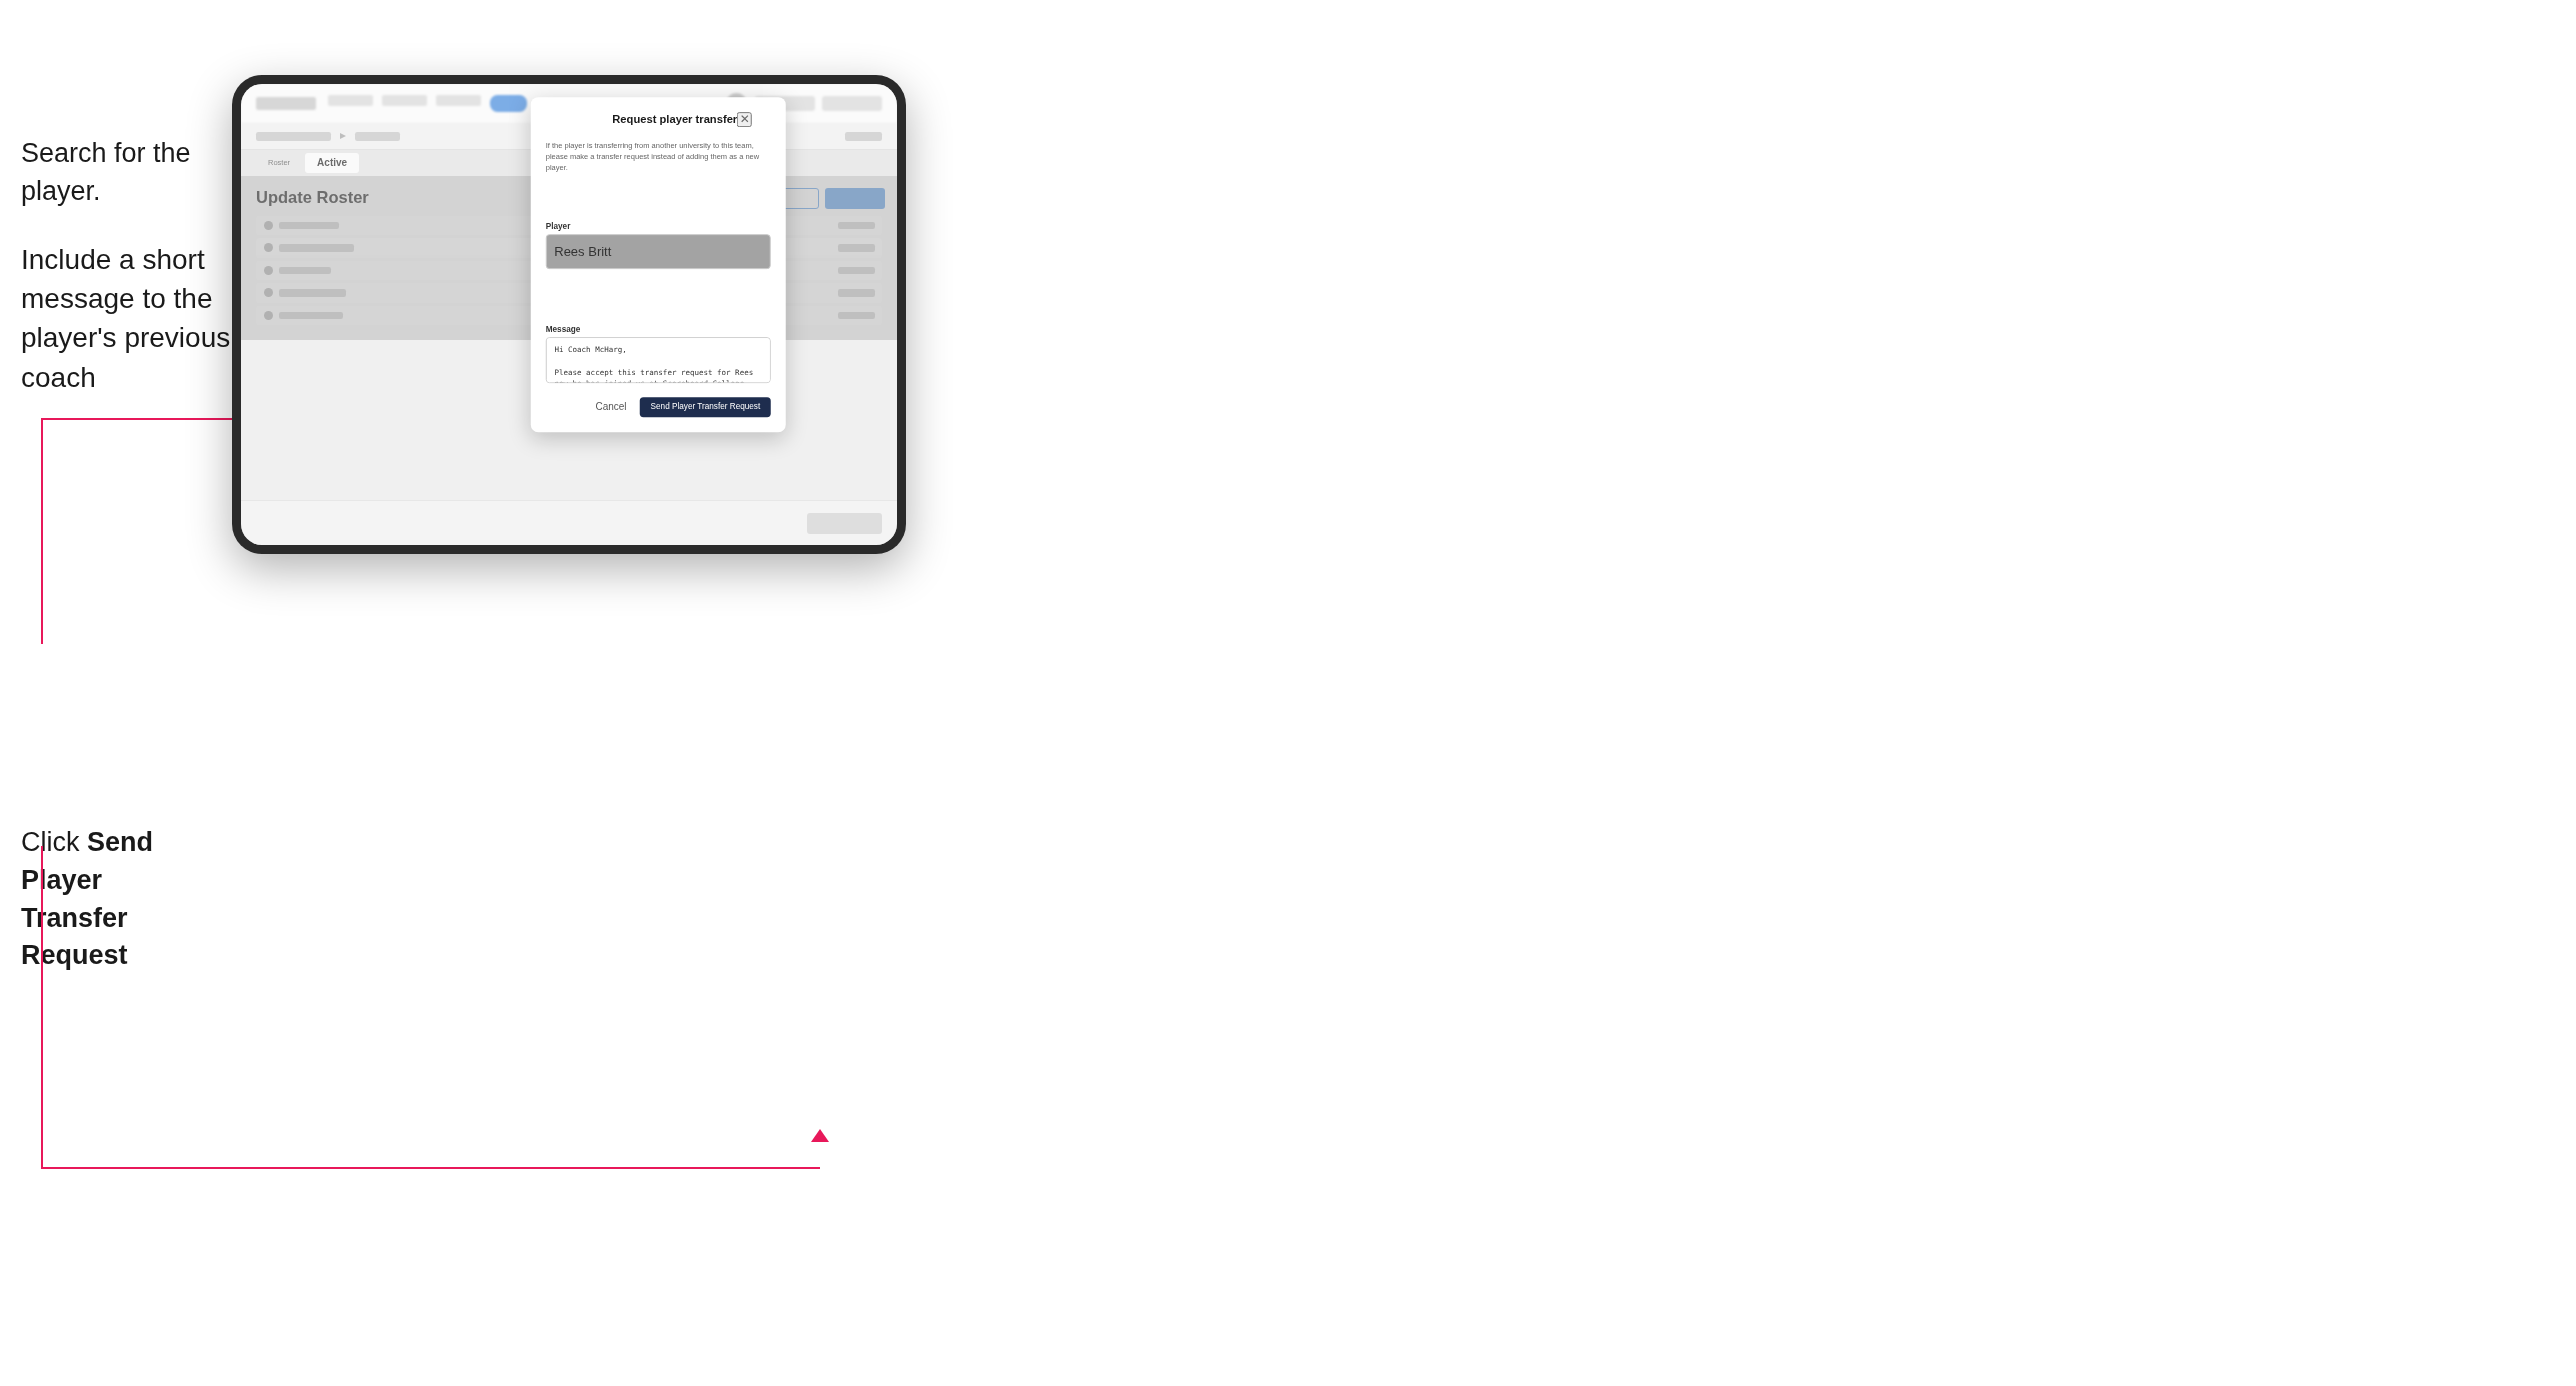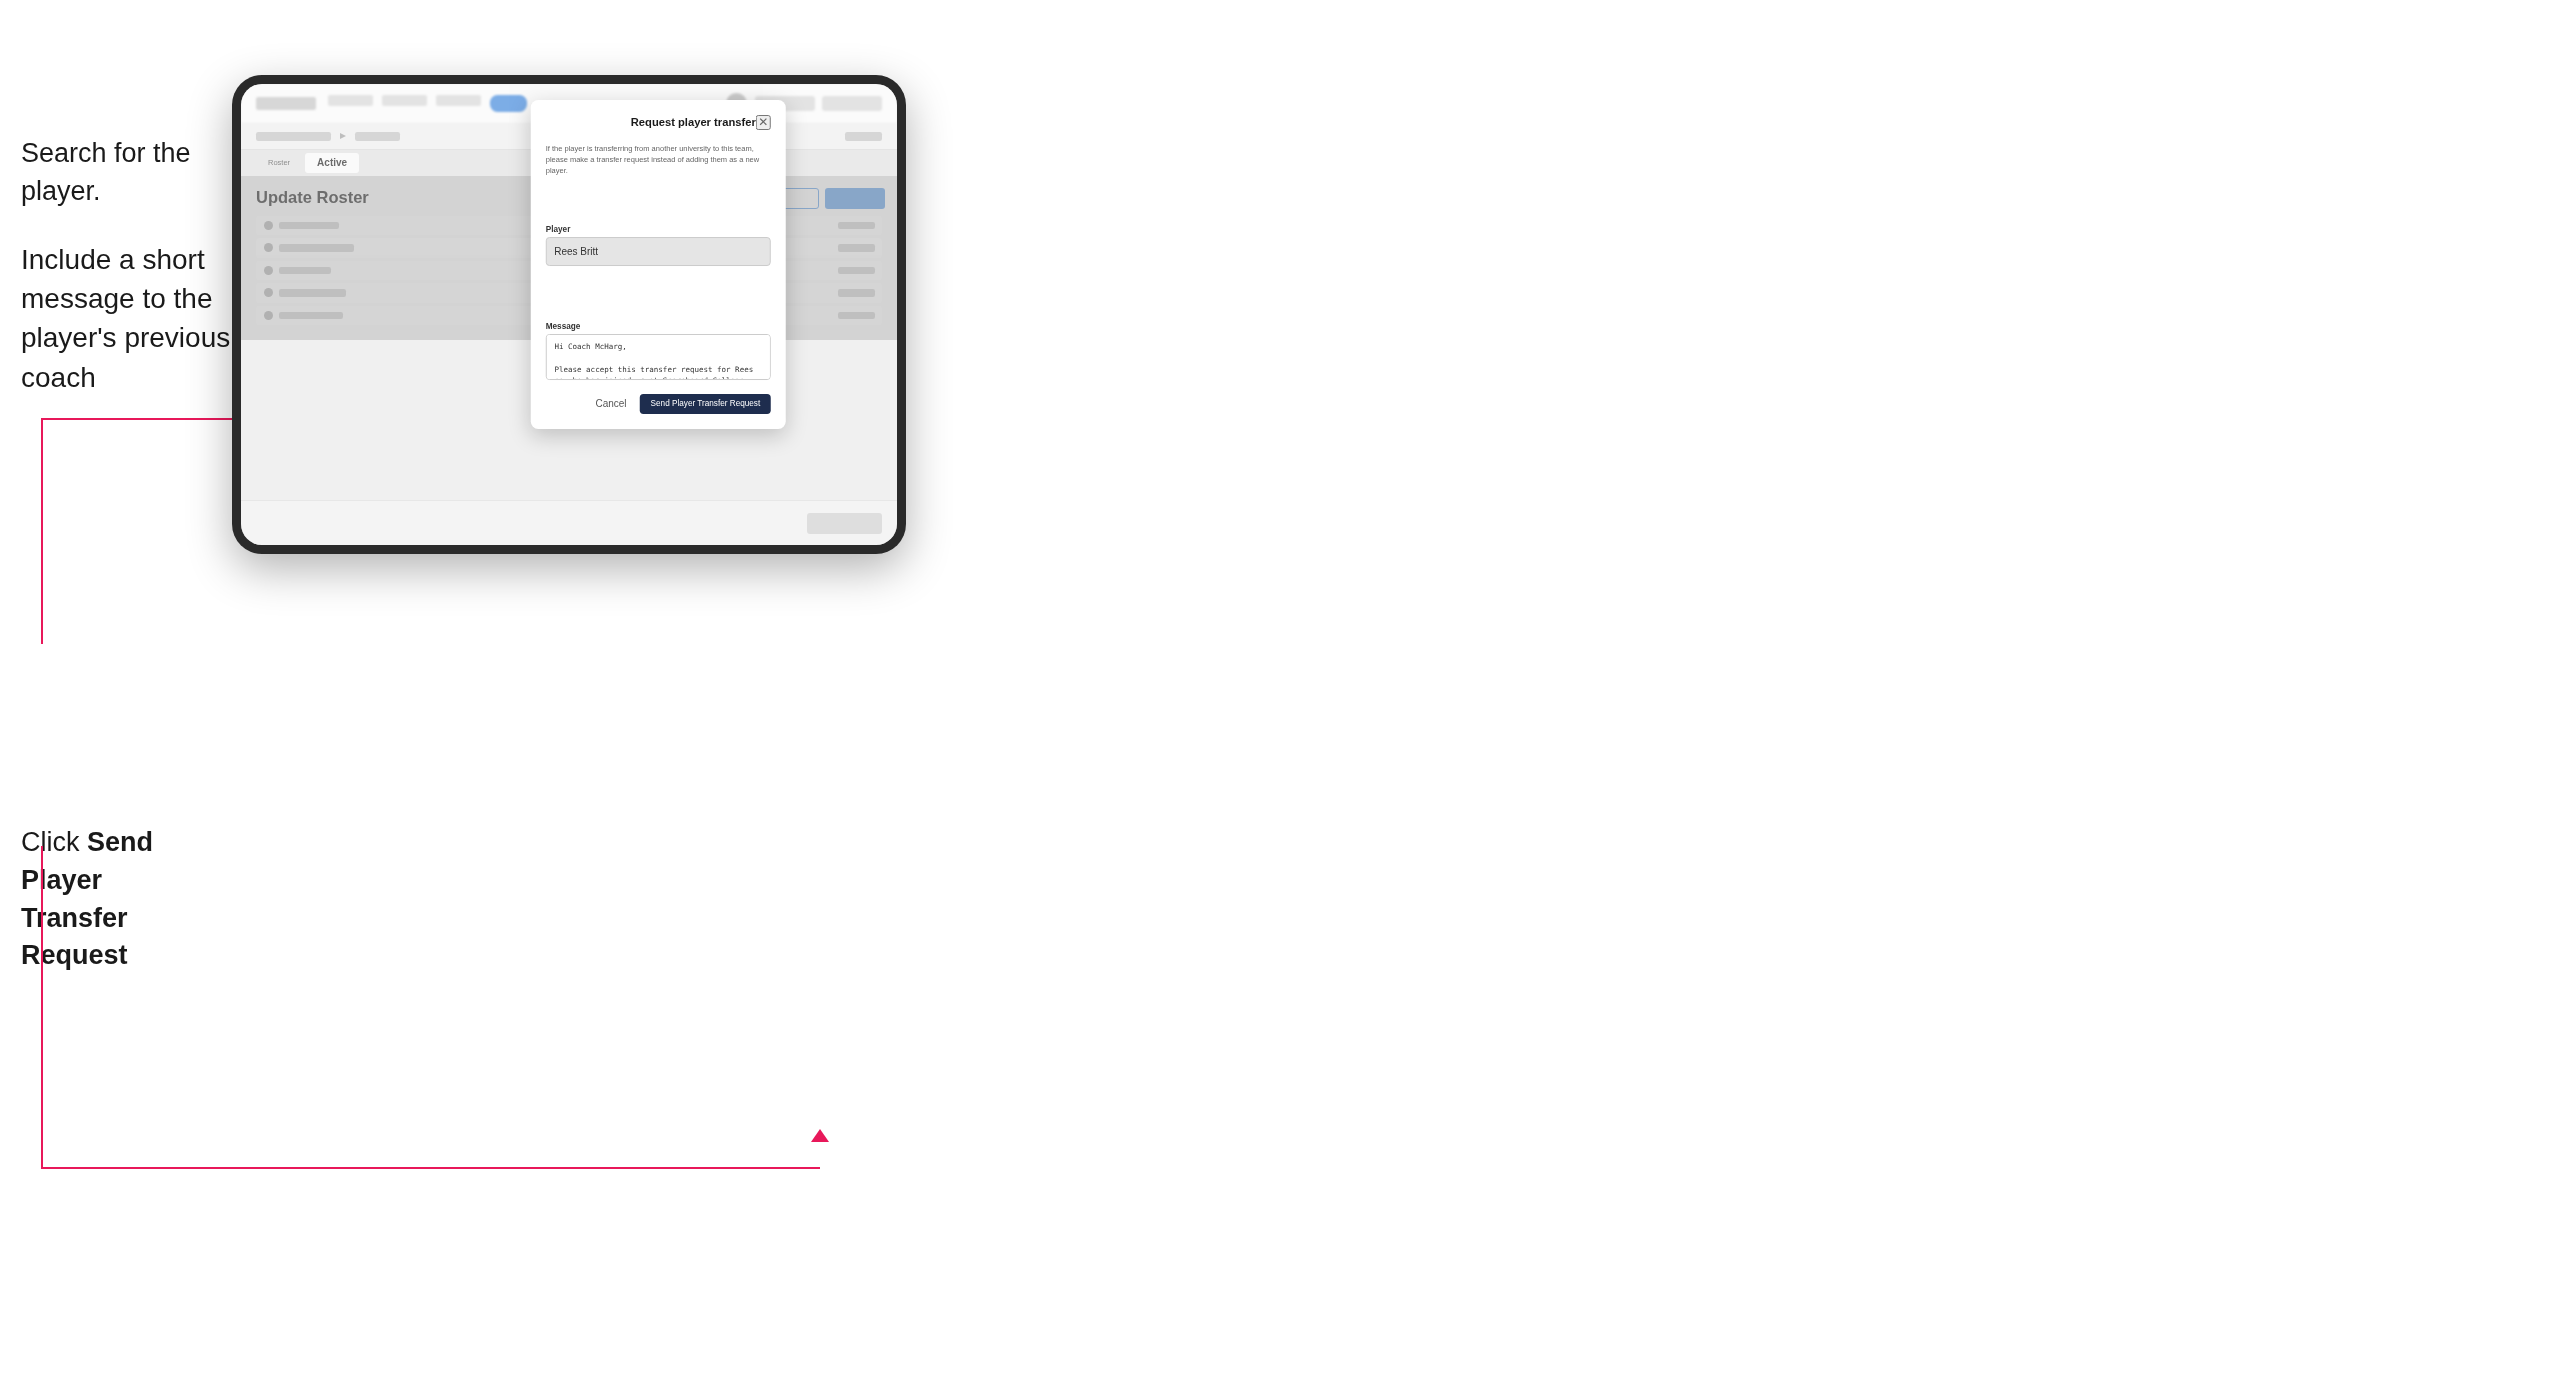--- a/index.html
+++ b/index.html
@@ -329,21 +329,21 @@
       width: 255px;
       box-shadow: 0 6px 22.5px rgba(0,0,0,0.2);
       position: absolute;
       top: 50%;
       left: 50%;
       transform: translate(-15%, -48%);
     }
 
     .modal-header {
       display: flex;
-      justify-content: flex-end;
+      justify-content: center;
       align-items: center;
       margin-bottom: 6px;
       padding-left: 48px;
     }
 
     .modal-title {
       font-size: 11.2px;
       font-weight: 600;
       color: #1a1a1a;
     }
@@ -370,27 +370,27 @@
     .field-label {
       font-size: 8.2px;
       font-weight: 600;
       color: #333;
       margin-bottom: 3.7px;
       margin-top: 48px;
     }
 
     .field-input {
       width: 100%;
-      height: 29px;
+      height: 35px;
       border: 0.7px solid #cccccc;
       border-radius: 3.7px;
       padding: 0 7.5px;
-      font-size: 10px;
+      font-size: 13px;
       color: #333;
-      background: #e5e5e5;
+      background: #a3a3a3;
       margin-bottom: 7.5px;
       outline: none;
     }
 
     .field-textarea {
       width: 100%;
       height: 46px;
       border: 0.7px solid #cccccc;
       border-radius: 3.7px;
       padding: 6px 7.5px;

